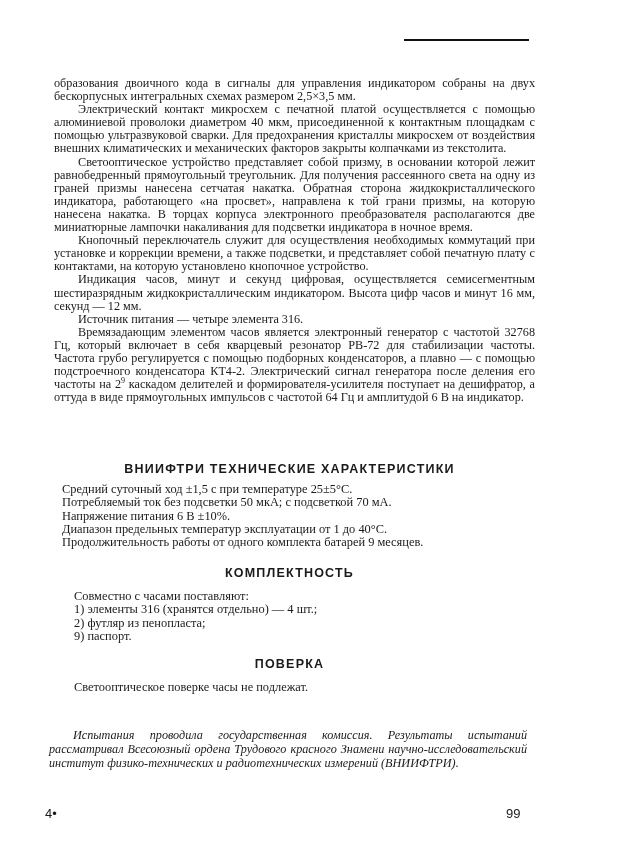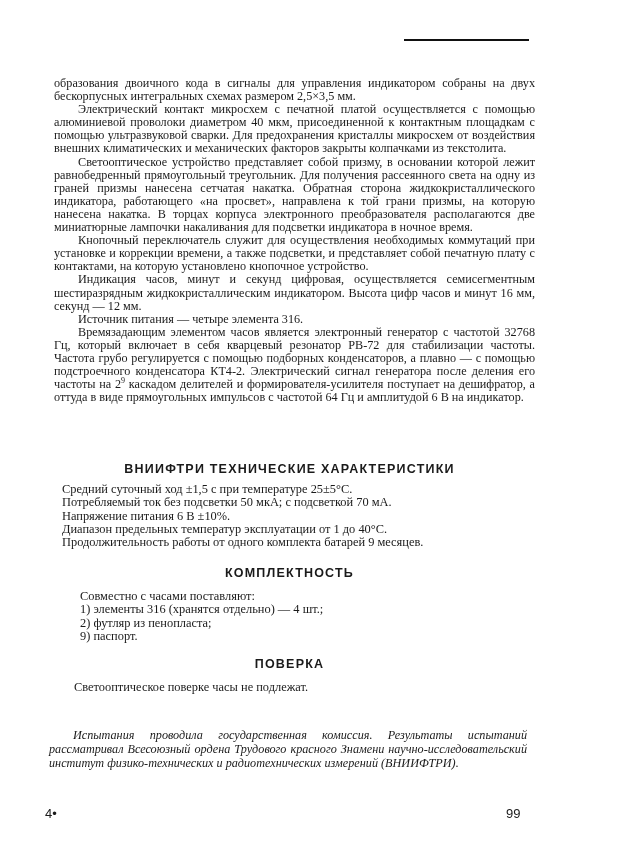--- a/index.html
+++ b/index.html
@@ -14,21 +14,21 @@
     .body { position: absolute; left: 54px; top: 49px; width: 481px; font-size: 12.2px; line-height: 13.1px; margin-top: 28px; }
     .body p { margin: 0; text-align: justify; text-align-last: left; }
     .body p.ind { text-indent: 24px; }
     .body p.cont { text-indent: 0; }
     h2 { margin: 0; font-family: "Liberation Sans", "DejaVu Sans", sans-serif; font-weight: bold;
          text-align: center; letter-spacing: 1.2px; font-size: 12.5px; }
     .h-tech { position: absolute; left: 49px; top: 462px; width: 481px; }
     .tech { position: absolute; left: 62px; top: 483px; width: 456px; font-size: 12.4px; line-height: 13.3px; }
     .tech div { white-space: nowrap; }
     .h-compl { position: absolute; left: 49px; top: 566px; width: 481px; }
-    .compl { position: absolute; left: 80px; top: 590px; width: 456px; font-size: 12.4px; line-height: 13.3px; }
+    .compl { position: absolute; left: 74px; top: 590px; width: 456px; font-size: 12.4px; line-height: 13.3px; }
     .h-check { position: absolute; left: 49px; top: 657px; width: 481px; }
     .check { position: absolute; left: 74px; top: 680px; width: 456px; font-size: 12.4px; }
     .italic { position: absolute; left: 49px; top: 703px; width: 478px; font-size: 12.2px; line-height: 14px;
               font-style: italic; text-align: justify; text-align-last: left; text-indent: 24px; margin-top: 25px; }
     .footer-left { position: absolute; left: 45px; top: 806px; font-family: "Liberation Sans", sans-serif; font-size: 13px; }
     .footer-right { position: absolute; left: 506px; top: 806px; font-family: "Liberation Sans", sans-serif; font-size: 13px; }
     sup { font-size: 8px; line-height: 0; }
   </style>
 </head>
 <body>

